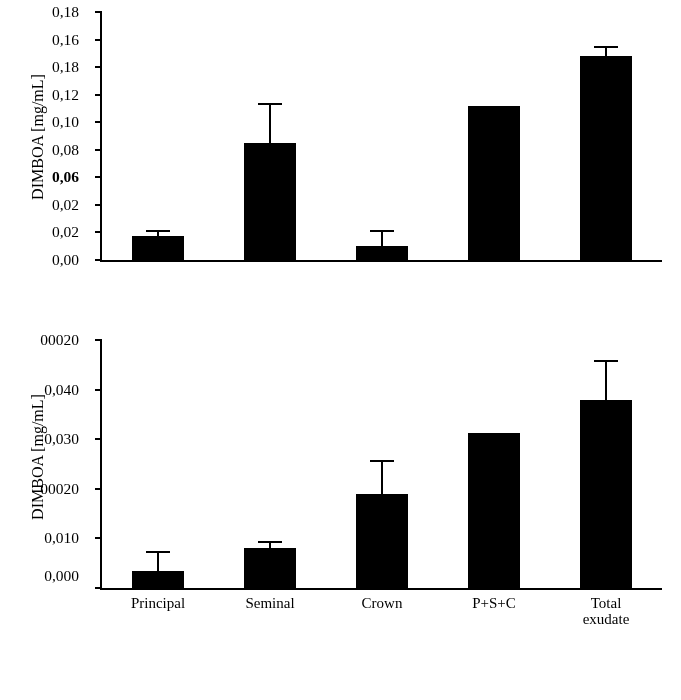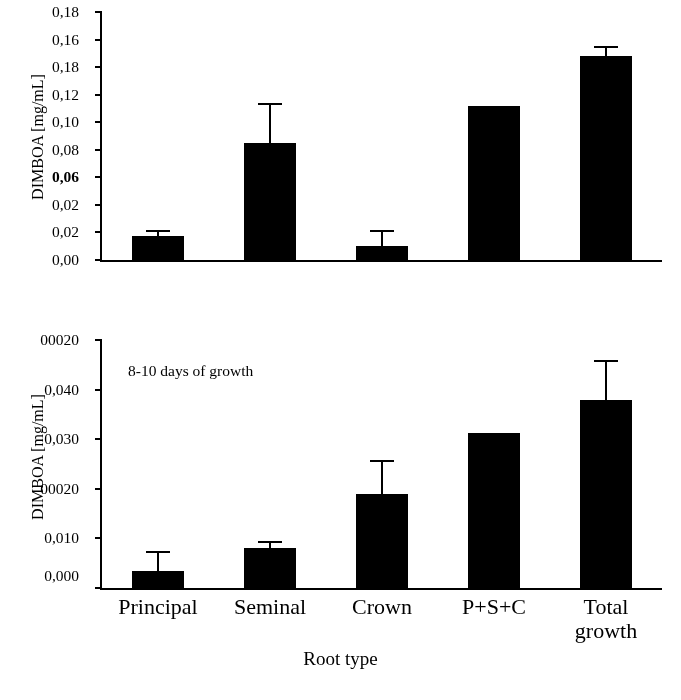--- a/index.html
+++ b/index.html
@@ -107,21 +107,21 @@
     border-top: 2px solid #000;
   }
 
   
   .xtick-label {
     position: absolute;
     top: 100%;
     margin-top: 7px;
     left: 50%;
     transform: translateX(-50%);
-    font-size: 22px;
+    font-size: 15px;
     text-align: center;
     line-height: 1.08;
     white-space: nowrap;
   }
 
   .xaxis-title {
     position: absolute;
     width: 681px;
     text-align: center;
     font-size: 19px;
@@ -206,21 +206,20 @@
       <div class="ytick-label" style="top: 49.6px;">0,040</div>
       <div class="ytick" style="top: 99.2px;"></div>
       <div class="ytick-label" style="top: 99.2px; text-align: right;">0,030</div>
       <div class="ytick" style="top: 148.8px;"></div>
       <div class="ytick-label" style="top: 148.8px;">00020</div>
       <div class="ytick" style="top: 198.4px;"></div>
       <div class="ytick-label" style="top: 198.4px;">0,010</div>
       <div class="ytick" style="top: 248px;"></div>
       <div class="ytick-label" style="top: 236px;">0,000</div>
 
-      <div class="panel-annotation" style="left: 26px; top: 22px;">8-10 days of growth</div>
 
       <div class="bars">
 
         <div class="bar-slot" style="left: 0px; width: 112px;">
           <div class="bar" style="width: 52px; height: 17.4px;"></div>
           <div class="errbar" style="bottom: 17.4px; height: 17.4px;"></div>
           <div class="errcap" style="bottom: 34.8px; width: 24px;"></div>
         </div>
 
         <div class="bar-slot" style="left: 112px; width: 112px;">
@@ -254,21 +253,20 @@
         <span>Seminal</span>
       </div>
       <div class="xtick-label" style="left: 280px;">
         <span>Crown</span>
       </div>
       <div class="xtick-label" style="left: 392px;">
         <span>P+S+C</span>
       </div>
       <div class="xtick-label" style="left: 504px;">
         <span>Total</span><br>
-        <span>growth</span>
+        <span>exudate</span>
       </div>
 
     </div>
   </div>
 
-  <div class="xaxis-title" style="left: 0px; top: 648px;">Root type</div>
 
 </div>
 
 </body></html>

